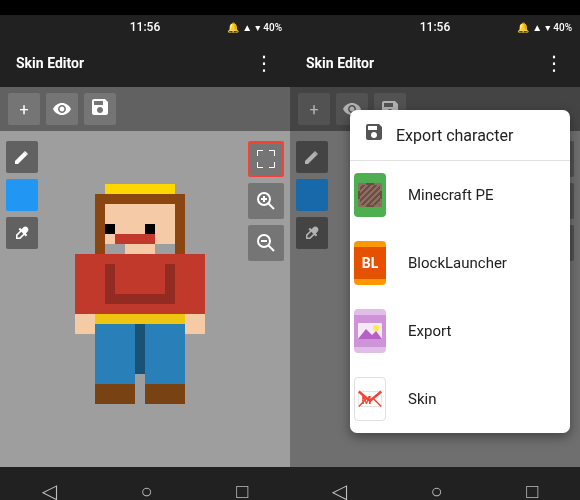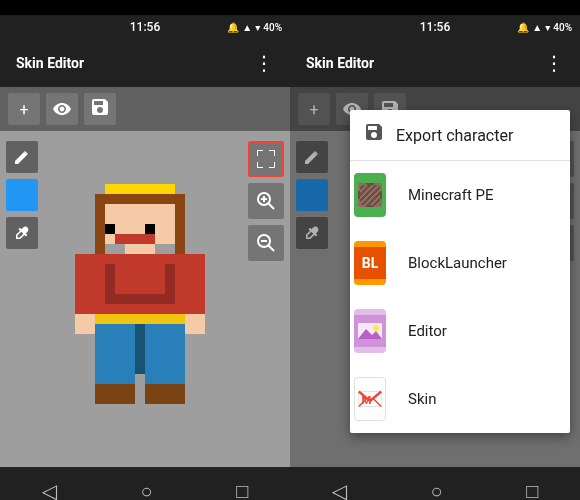--- a/index.html
+++ b/index.html
@@ -186,21 +186,21 @@
       position: relative;
     }
 
     
     .dropdown-overlay {
       position: absolute;
       top: 95px;
       left: 60px;
       right: 10px;
       background: #fff;
-      border-radius: 2px;
+      border-radius: 7px;
       box-shadow: 0 4px 12px rgba(0,0,0,0.4);
       z-index: 10;
       overflow: hidden;
     }
 
     .dropdown-header {
       display: flex;
       align-items: center;
       padding: 14px 16px;
       border-bottom: 1px solid #e0e0e0;
@@ -553,21 +553,21 @@
 
     <div class="dropdown-item">
       <div class="dropdown-item-icon gallery-icon-wrap">
         <svg width="32" height="32" viewBox="0 0 32 32">
           <rect width="32" height="32" fill="#ce93d8"></rect>
           <rect x="4" y="8" width="24" height="16" rx="1" fill="white" opacity="0.8"></rect>
           <polygon points="4,24 12,14 18,20 22,16 28,24" fill="#9c27b0" opacity="0.7"></polygon>
           <circle cx="22" cy="13" r="3" fill="#ffeb3b"></circle>
         </svg>
       </div>
-      <span class="dropdown-item-label">Editor</span>
+      <span class="dropdown-item-label">Export</span>
     </div>
 
     <div class="dropdown-item">
       <div class="dropdown-item-icon email-icon-wrap">
         <svg width="32" height="32" viewBox="0 0 32 32">
           <rect width="32" height="32" fill="white"></rect>
           <rect x="4" y="8" width="24" height="16" rx="1" fill="none" stroke="#e0e0e0" stroke-width="1"></rect>
           <path d="M4 8 L16 18 L28 8" stroke="#f44336" stroke-width="2.5" fill="none"></path>
           <path d="M4 24 L12 16 M28 24 L20 16" stroke="#f44336" stroke-width="1.5" fill="none"></path>
           <text x="7" y="21" font-size="12" font-weight="bold" fill="#f44336">M</text>

